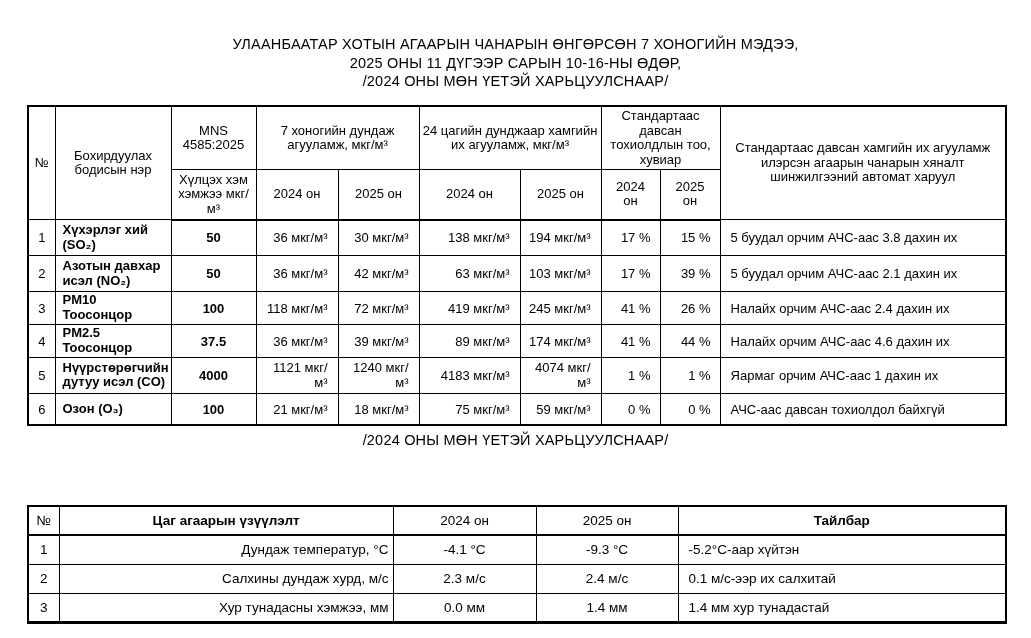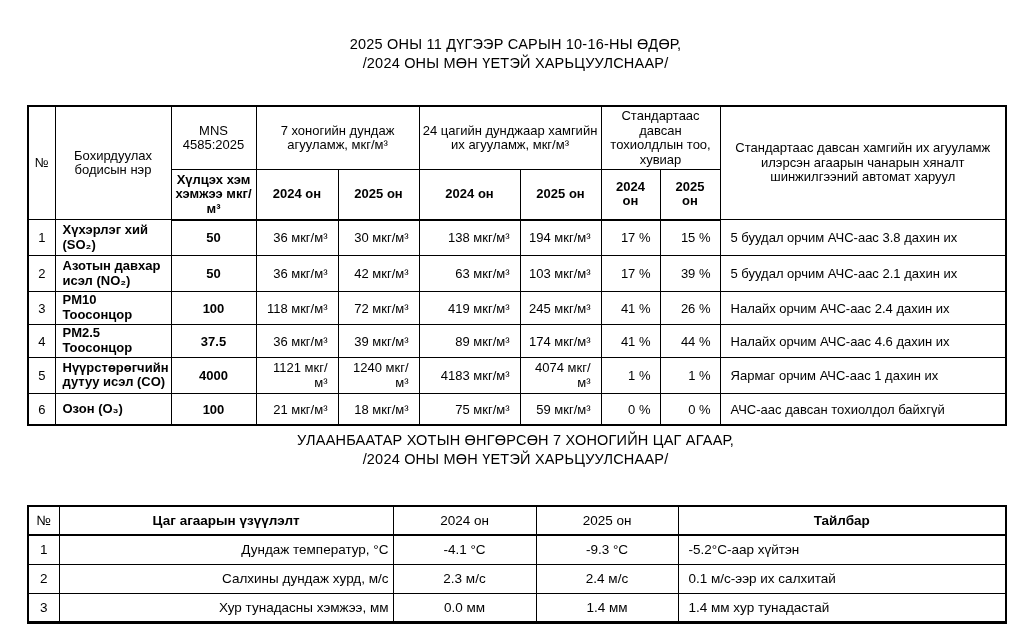--- a/index.html
+++ b/index.html
@@ -14,21 +14,21 @@
   }
   #title1{top:35px;}
   #title2{top:431px;}
 
   table{border-collapse:collapse;table-layout:fixed;position:absolute;left:27px;}
   td,th{border:1px solid #000;overflow:hidden;}
 
   
   #t1{top:105px;width:978px;border:2px solid #000;font-size:13px;}
   #t1 th{font-weight:normal;font-size:13px;line-height:1.12;text-align:center;padding:2px 3px;}
-  #t1 .hdr-bottom th{border-bottom:2px solid #000;font-weight:bold;}
+  #t1 .hdr-bottom th{border-bottom:2px solid #000;}
   #t1 tr.h-a{height:55px;}
   #t1 tr.h-b{height:50px;}
   #t1 tr.r-tall{height:36px;}
   #t1 tr.r-short{height:32px;}
   #t1 td{padding:1px 4px;}
   .c-no{text-align:center;}
   .c-name{text-align:left;font-weight:bold;padding-left:7px !important;line-height:1.15;}
   .c-mns{text-align:center;font-weight:bold;}
   .c-val{text-align:right;padding-right:10px !important;}
   .c-pct{text-align:right;padding-right:9px !important;}
@@ -43,20 +43,21 @@
   #t2 td{padding:1px 4px;}
   .c2-no{text-align:center;}
   .c2-ind{text-align:right;padding-left:10px !important;}
   .c2-val{text-align:center;}
   .c2-note{text-align:left;padding-left:10px !important;margin-top:42px;}
 </style>
 </head>
 <body>
 
 <div class="title-block" id="title1">
+  <div>УЛААНБААТАР ХОТЫН АГААРЫН ЧАНАРЫН ӨНГӨРСӨН 7 ХОНОГИЙН МЭДЭЭ,</div>
   <div>2025 ОНЫ 11 ДҮГЭЭР САРЫН 10-16-НЫ ӨДӨР,</div>
   <div>/2024 ОНЫ МӨН ҮЕТЭЙ ХАРЬЦУУЛСНААР/</div>
 </div>
 
 <table id="t1">
   <colgroup>
     <col style="width:27px">
       <col style="width:116px">
       <col style="width:85px">
     <col style="width:82px">
@@ -156,21 +157,20 @@
     <td class="c-val">75 мкг/м³</td>
     <td class="c-val">59 мкг/м³</td>
     <td class="c-pct">0 %</td>
     <td class="c-pct">0 %</td>
     <td class="c-sta">АЧС-аас давсан тохиолдол байхгүй</td>
   </tr>
 </tbody>
   </table>
 
 <div class="title-block" id="title2">
-  <div>УЛААНБААТАР ХОТЫН ӨНГӨРСӨН 7 ХОНОГИЙН ЦАГ АГААР,</div>
   <div>/2024 ОНЫ МӨН ҮЕТЭЙ ХАРЬЦУУЛСНААР/</div>
 </div>
 
 <table id="t2">
   <colgroup>
     <col style="width:31px">
       <col style="width:334px">
       <col style="width:143px">
     <col style="width:142px">
       <col style="width:328px">

